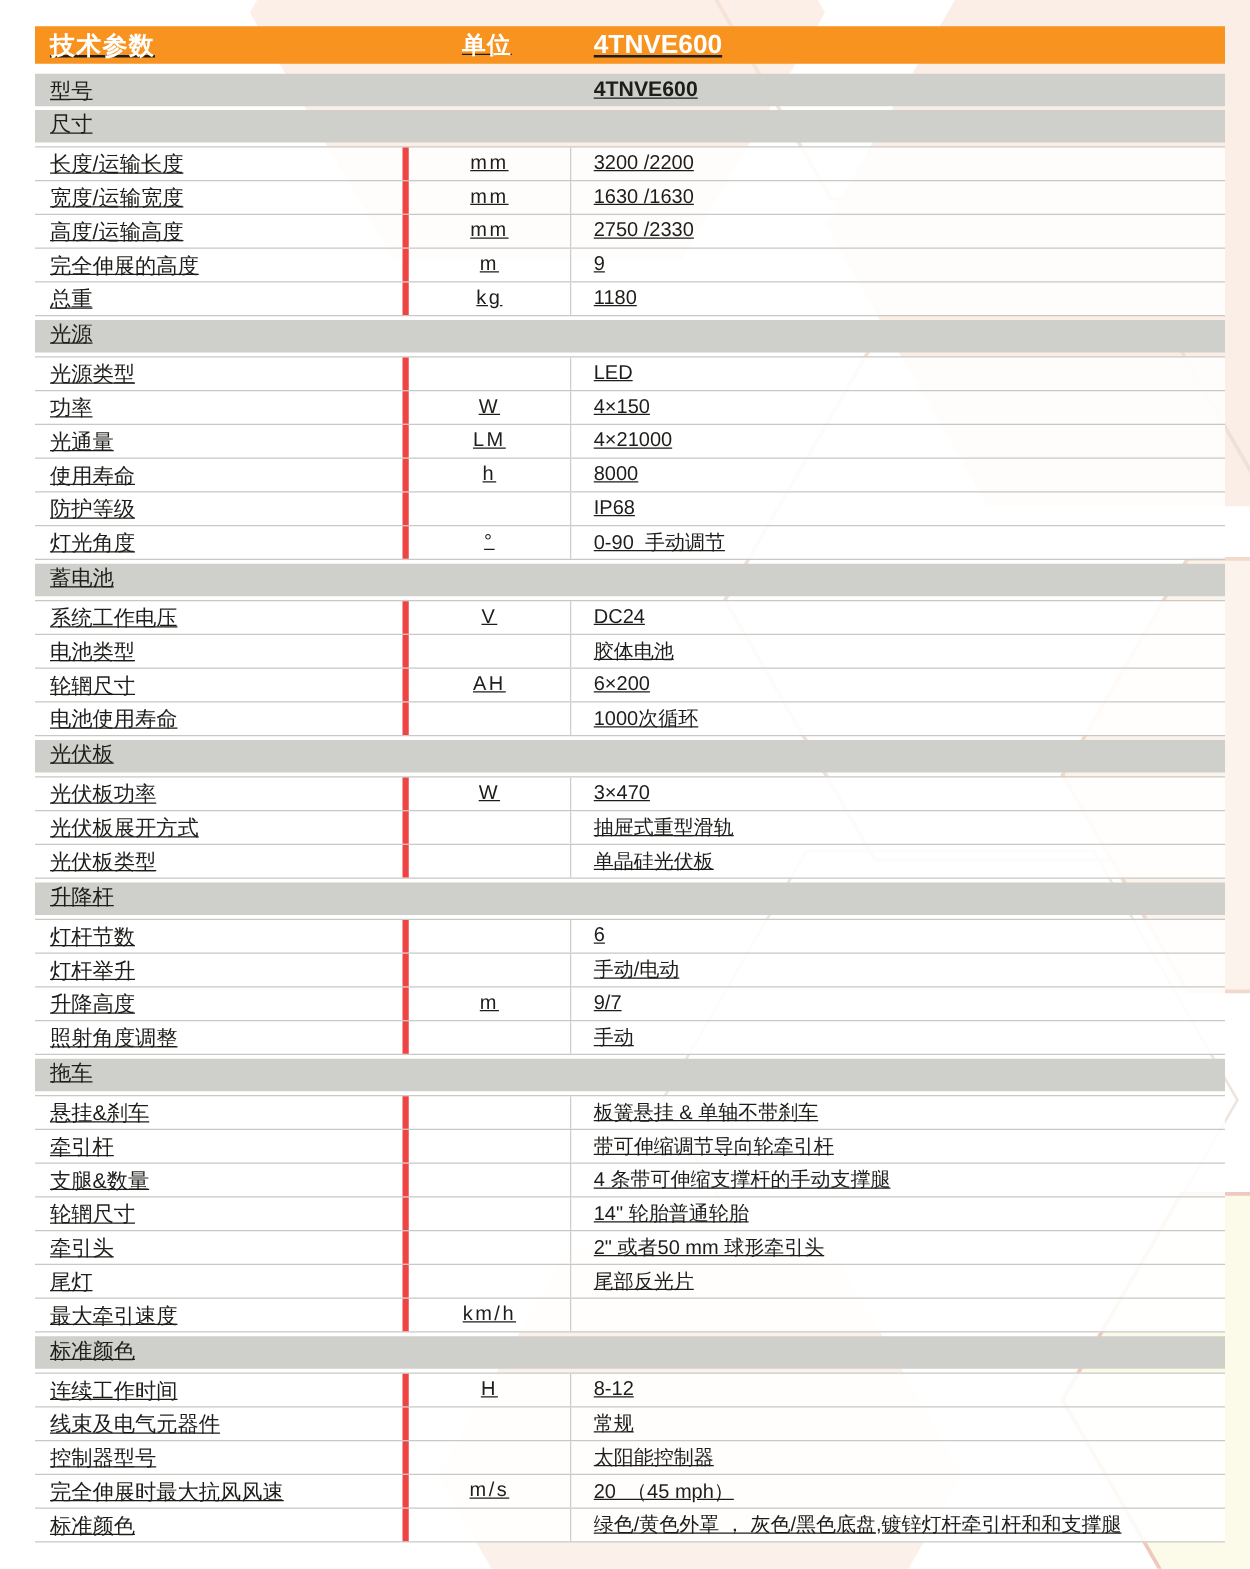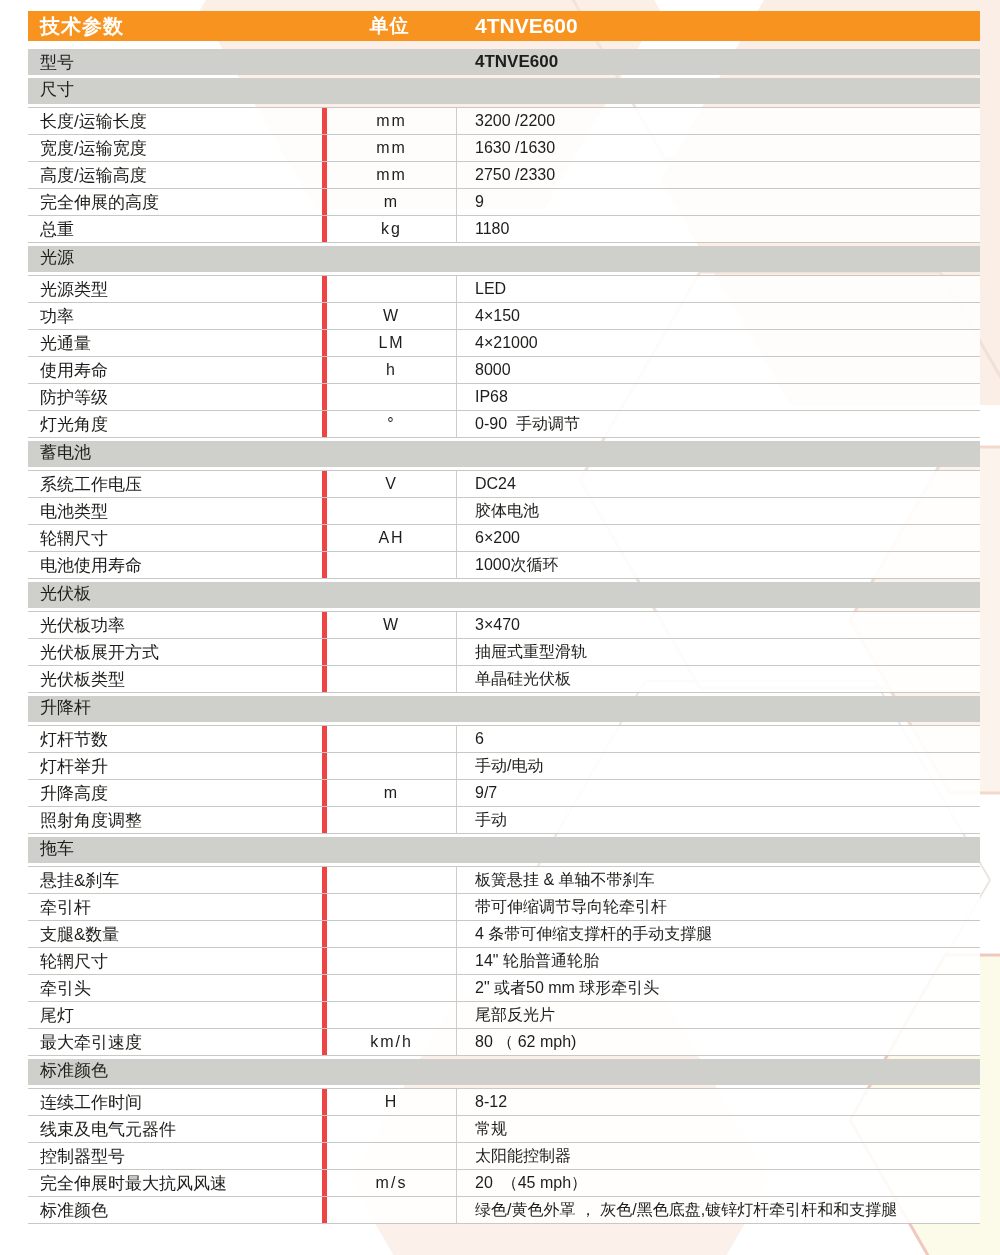--- a/index.html
+++ b/index.html
@@ -5,21 +5,21 @@
   html,body{margin:0;padding:0;}
   .page{
     position:relative;
     width:1000px;height:1255px;
     background:#ffffff;
     overflow:hidden;
     font-family:"Liberation Sans","DejaVu Sans",sans-serif;
     color:#1d1d1b;
   }
   .bg-hex{position:absolute;left:0;top:0;width:1000px;height:1255px;}
-  .spec-table{position:absolute;left:28px;top:11px;width:952px;}
+  .spec-table{position:absolute;left:28px;top:21px;width:952px;text-decoration:underline;}
   .grid3{display:grid;grid-template-columns:294px 135px 1fr;align-items:center;}
   .header-row{
     height:30px;background:#F7931E;color:#ffffff;font-weight:bold;
     margin-bottom:8px;
   }
   .header-title{padding-left:12px;font-size:20px;letter-spacing:1px;}
   .header-unit{text-align:center;font-size:19px;letter-spacing:1px;}
   .header-model{padding-left:18px;font-size:21px;font-family:"Liberation Sans","DejaVu Sans",sans-serif;}
   .model-row{height:26px;background:#CFCFCB;margin-bottom:3px;}
   .model-label{padding-left:12px;font-size:17px;}
@@ -235,21 +235,20 @@
             <div class="cell value">2" 或者50 mm 球形牵引头</div>
           </div>
           <div class="data-row">
             <div class="cell label">尾灯</div>
             <div class="cell unit"></div>
             <div class="cell value">尾部反光片</div>
           </div>
           <div class="data-row">
             <div class="cell label">最大牵引速度</div>
             <div class="cell unit">km/h</div>
-            <div class="cell value">80 （ 62 mph)</div>
           </div>
         </div>
         <div class="section-row">
           <div class="section-title">标准颜色</div>
         </div>
         <div class="row-group">
           <div class="data-row">
             <div class="cell label">连续工作时间</div>
             <div class="cell unit">H</div>
             <div class="cell value">8-12</div>

